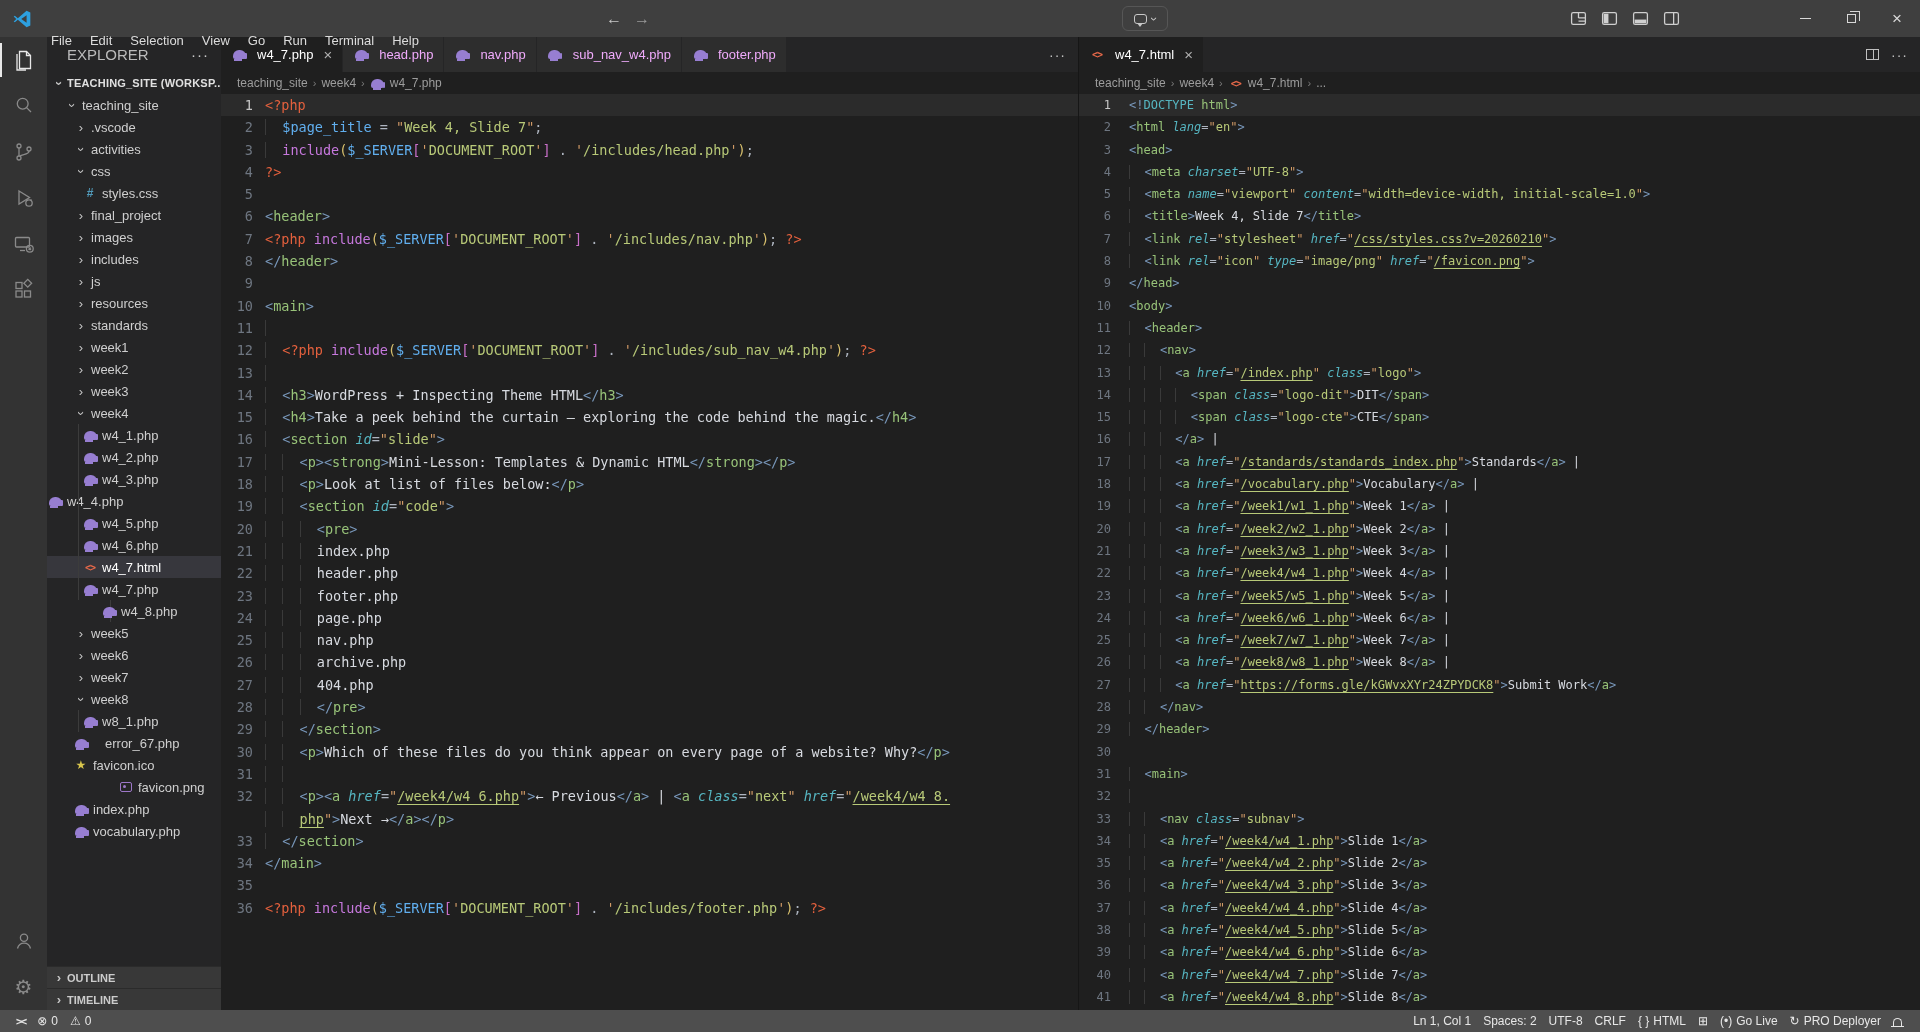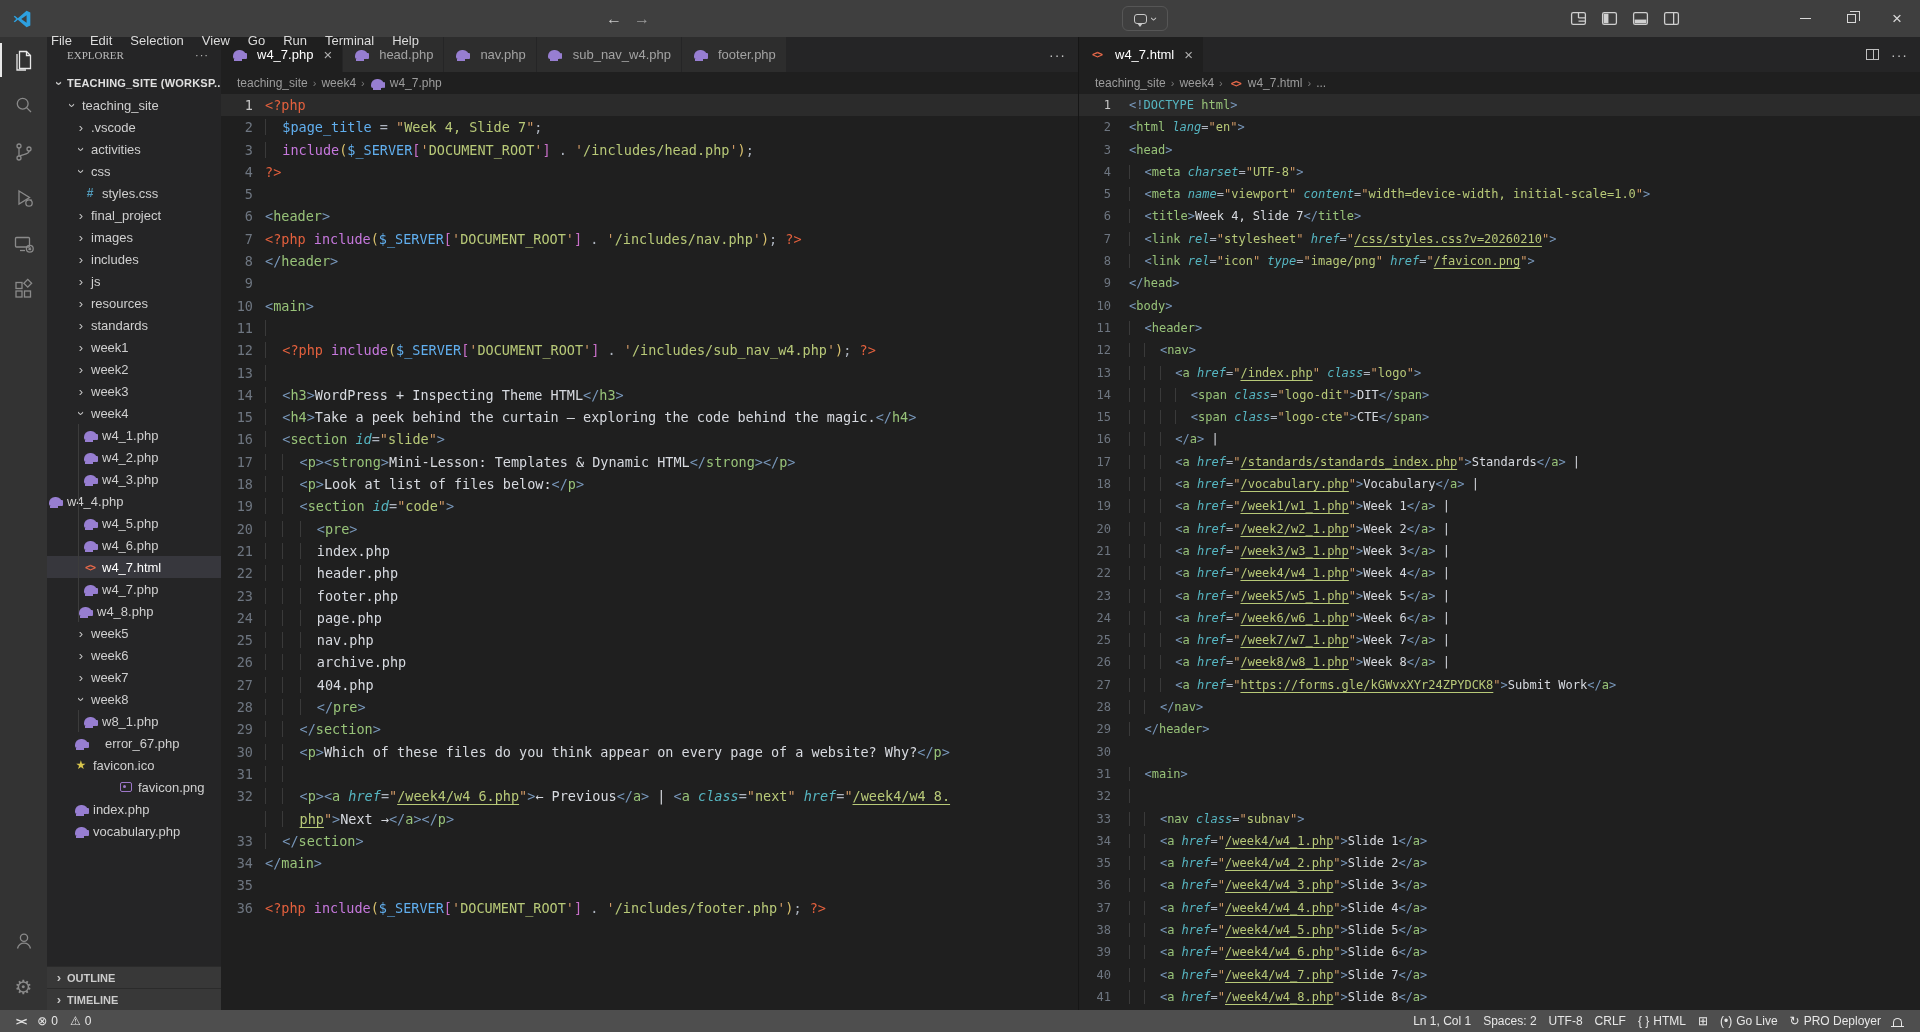--- a/index.html
+++ b/index.html
@@ -40,22 +40,22 @@
   .activitybar { width:47px; background:#333333; display:flex; flex-direction:column; flex:none; }
   .ab-item { height:46px; display:flex; align-items:center; justify-content:center; color:#8a8a8a; position:relative; }
   .ab-item.active { color:#e8e8e8; }
   .ab-item.active::before { content:""; position:absolute; left:0; top:6px; bottom:6px; width:2px; background:#e8e8e8; }
   .ab-item svg { width:24px; height:24px; stroke:currentColor; fill:none; stroke-width:1.3; }
   .ab-spacer { flex:1; }
   .gear-glyph { font-size:20px; font-family:"DejaVu Sans", sans-serif; }
 
   
   .sidebar { width:174px; background:#252526; flex:none; display:flex; flex-direction:column; font-size:13px; }
-  .sb-header { height:35px; display:flex; align-items:center; padding:0 12px 0 20px; font-size:11px;
-    color:#bbbbbb; flex:none;font-family:Liberation Serif, serif; }
+  .sb-header { height:35px; display:flex; align-items:center; padding:0 12px 0 20px; font-size:15px;
+    color:#bbbbbb; flex:none; }
   .sb-header .more { margin-left:auto; color:#cccccc; letter-spacing:1px; }
   .ws-row { height:22px; display:flex; align-items:center; padding-left:4px; font-weight:bold; font-size:11px;
     color:#e0e0e0; flex:none; letter-spacing:0.2px; white-space:nowrap; overflow:hidden; }
   .tree { flex:1; overflow:hidden; position:relative; }
   .tree-row { height:22px; display:flex; align-items:center; white-space:nowrap; color:#cfcfcf; position:relative; }
   .tree-row.selected { background:#37373d; color:#ffffff; }
   .tree-row.guide::before { content:""; position:absolute; left:31px; top:0; bottom:0; width:1px; background:#3c3c3c; }
   .chev { width:16px; flex:none; text-align:center; font-size:13px; color:#c5c5c5; display:inline-block; }
   .chev.open { transform:rotate(90deg); }
   .tree-label { margin-left:2px; }
@@ -70,21 +70,21 @@
   .fi-img { width:12px; height:10px; border:1px solid #9d77c8; border-radius:2px; position:relative; }
   .fi-img::after { content:""; position:absolute; left:2px; top:2px; width:3px; height:3px; border-radius:50%; background:#9d77c8; }
   .sb-panel { height:22px; background:#383838; border-top:1px solid #2b2b2b; display:flex; align-items:center;
     font-weight:bold; font-size:11px; color:#cccccc; flex:none; padding-left:4px; }
 
   
   .editor-group { display:flex; flex-direction:column; min-width:0; background:#1f1f1f; }
   .g1 { width:857px; flex:none; }
   .g2 { flex:1; border-left:1px solid #161616; }
   .tabstrip { height:35px; background:#252526; display:flex; align-items:stretch; flex:none; }
-  .tab { display:flex; align-items:center; padding:0 10px; font-size:13px; color:#a3a3a3; background:#2d2d2d;
+  .tab { display:flex; align-items:center; padding:0 10px; font-size:13px; color:#f0abfc; background:#2d2d2d;
     border-right:1px solid #252526; gap:6px; }
   .tab.active { background:#1f1f1f; color:#ffffff; }
   .tab-close { font-size:15px; color:#b0b0b0; margin-left:4px; }
   .tab-actions { margin-left:auto; display:flex; align-items:center; gap:12px; padding:0 12px; color:#c0c0c0; }
   .more-glyph { font-size:14px; letter-spacing:1px; }
   .split-ic { width:13px; height:11px; border:1.2px solid #c0c0c0; position:relative; }
   .split-ic::after { content:""; position:absolute; left:50%; top:0; bottom:0; width:1.2px; background:#c0c0c0; }
   .breadcrumb { height:22px; display:flex; align-items:center; font-size:12px; color:#9d9d9d; padding-left:16px;
     gap:3px; flex:none; white-space:nowrap; }
   .bc-sep { font-size:11px; color:#7a7a7a; padding:0 2px; }
@@ -350,21 +350,21 @@
               <span class="fi-html">&lt;&gt;</span>
             </span>
             <span>w4_7.html</span>
           </div>
           <div class="tree-row guide" style="padding-left: 35px;">
             <span class="fi">
               <span class="fi-php"></span>
             </span>
             <span>w4_7.php</span>
           </div>
-          <div class="tree-row guide" style="padding-left: 30px;">
+          <div class="tree-row guide" style="padding-left: 22px; margin-left: 32px;">
             <span class="fi">
               <span class="fi-php"></span>
             </span>
             <span>w4_8.php</span>
           </div>
           <div class="tree-row" style="padding-left: 26px;">
             <span class="chev">›</span>
             <span class="tree-label">week5</span>
           </div>
           <div class="tree-row" style="padding-left: 26px;">

